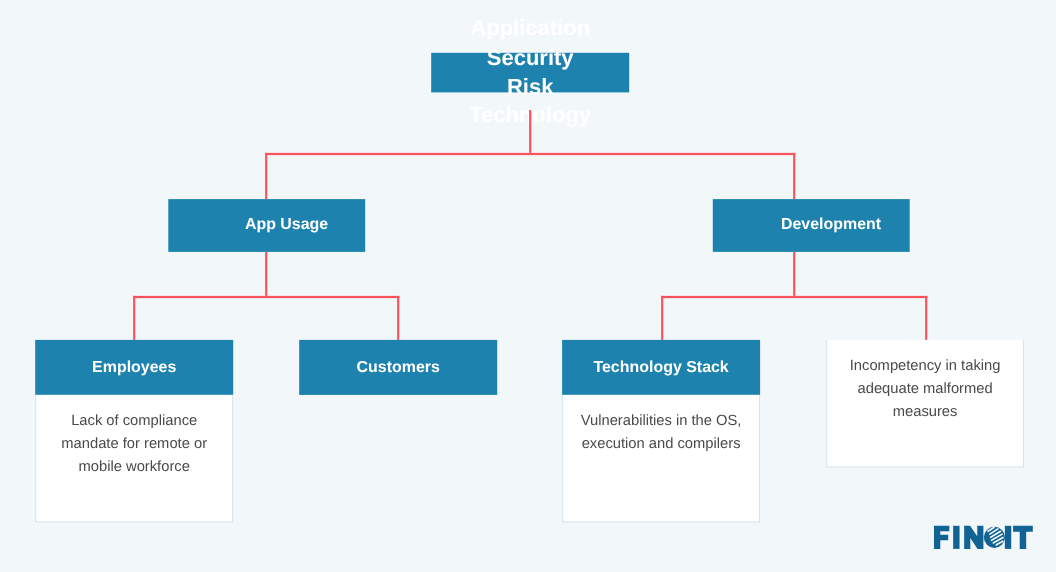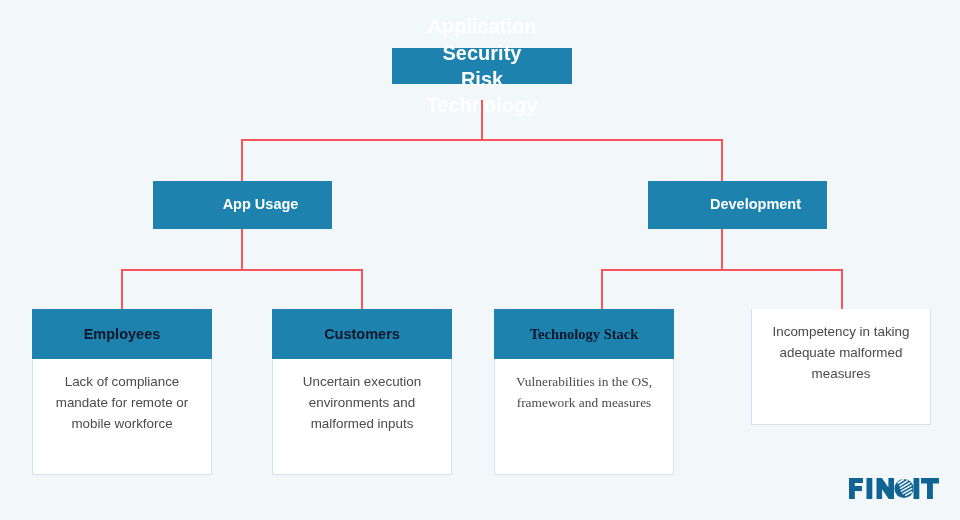--- a/index.html
+++ b/index.html
@@ -61,27 +61,27 @@
   
   .card {
     position: absolute;
     top: 309px;
     width: 180px;
     height: 150px;
     box-sizing: border-box;
   }
   #card-0 { left: 32px; }
   #card-1 { left: 272px; border-radius: 20px; }
-  #card-2 { left: 494px; font-family: Liberation Serif, serif; }
+  #card-2 { left: 511px; }
   #card-3 { left: 751px; }
 
   .card-header {
     height: 50px;
     background: #1d82ad;
-    color: #0f172a;
+    color: #ffffff;
     font-size: 14.5px;
     font-weight: bold;
     display: flex;
     align-items: center;
     justify-content: center;
     text-align: center;
     box-sizing: border-box;
     padding: 0 6px;
   }
   .card-body {
@@ -152,31 +152,28 @@
     </div>
     <div class="card-body">
       <span>Lack of compliance mandate for remote or mobile workforce</span>
     </div>
   </div>
 
   <div class="card" id="card-1">
     <div class="card-header">
       <span>Customers</span>
     </div>
-    <div class="card-body">
-      <span>Uncertain execution environments and malformed inputs</span>
-    </div>
   </div>
 
   <div class="card" id="card-2">
     <div class="card-header">
       <span>Technology Stack</span>
     </div>
     <div class="card-body">
-      <span>Vulnerabilities in the OS, framework and measures</span>
+      <span>Vulnerabilities in the OS, execution and compilers</span>
     </div>
   </div>
 
   <div class="card" id="card-3">
     <div class="card-body">
       <span>Incompetency in taking adequate malformed measures</span>
     </div>
   </div>
 
   <div id="logo">

